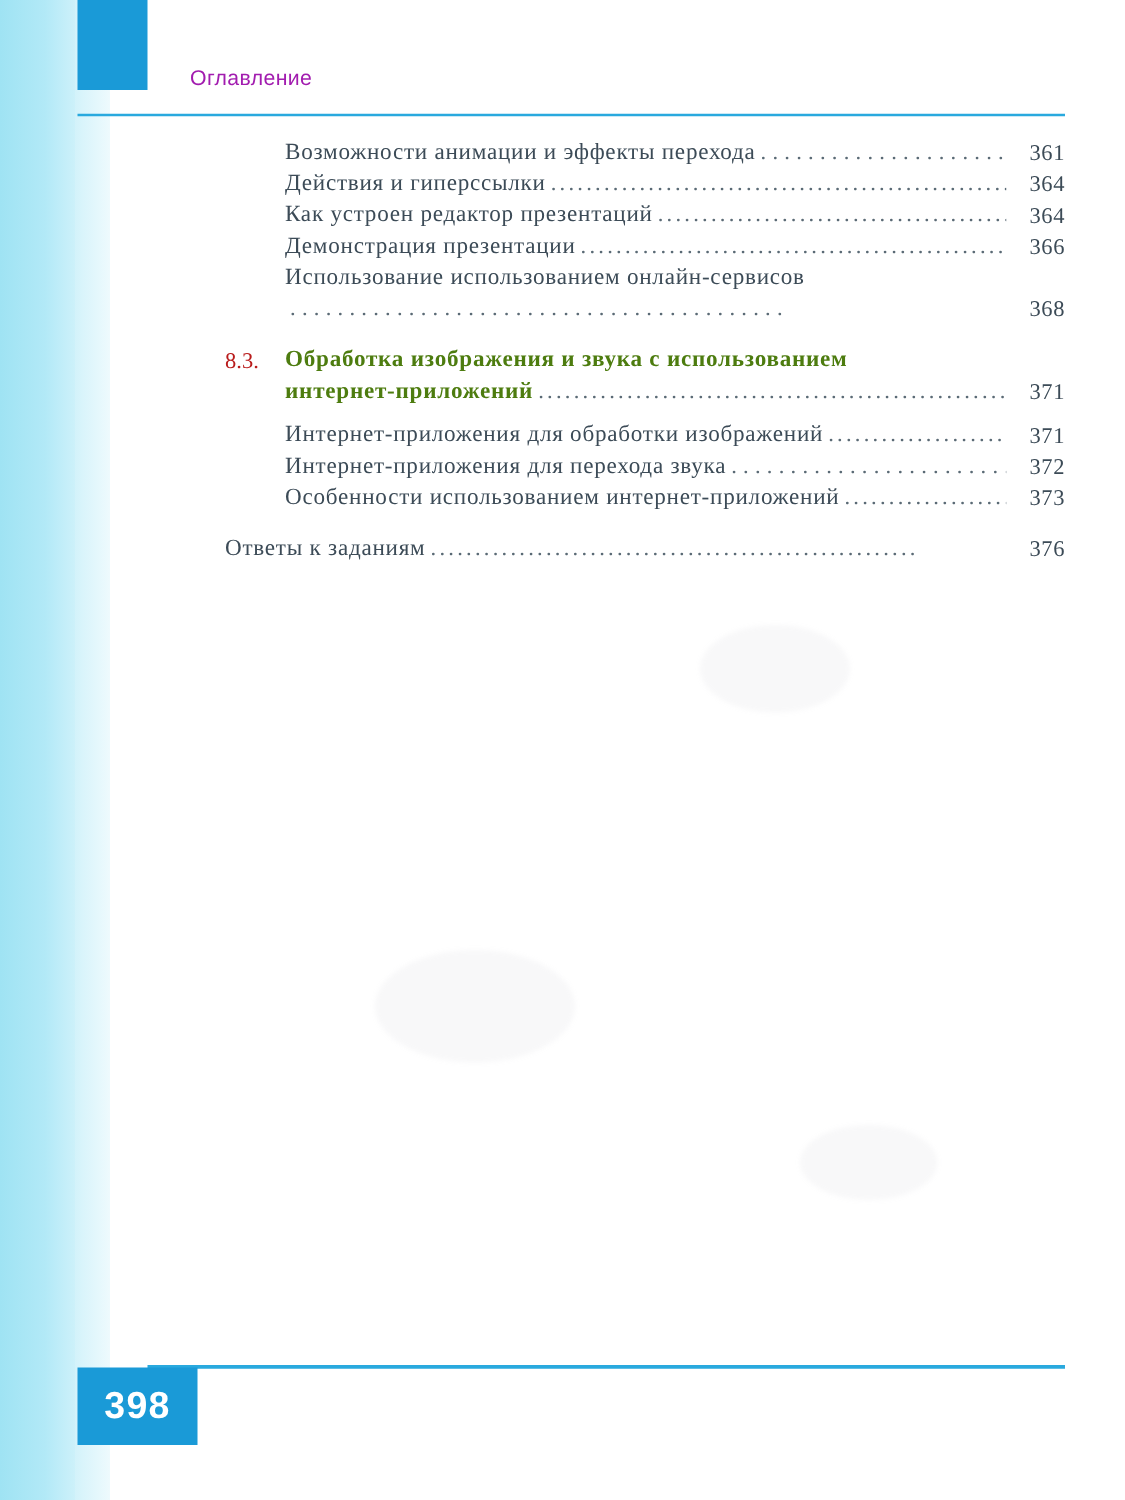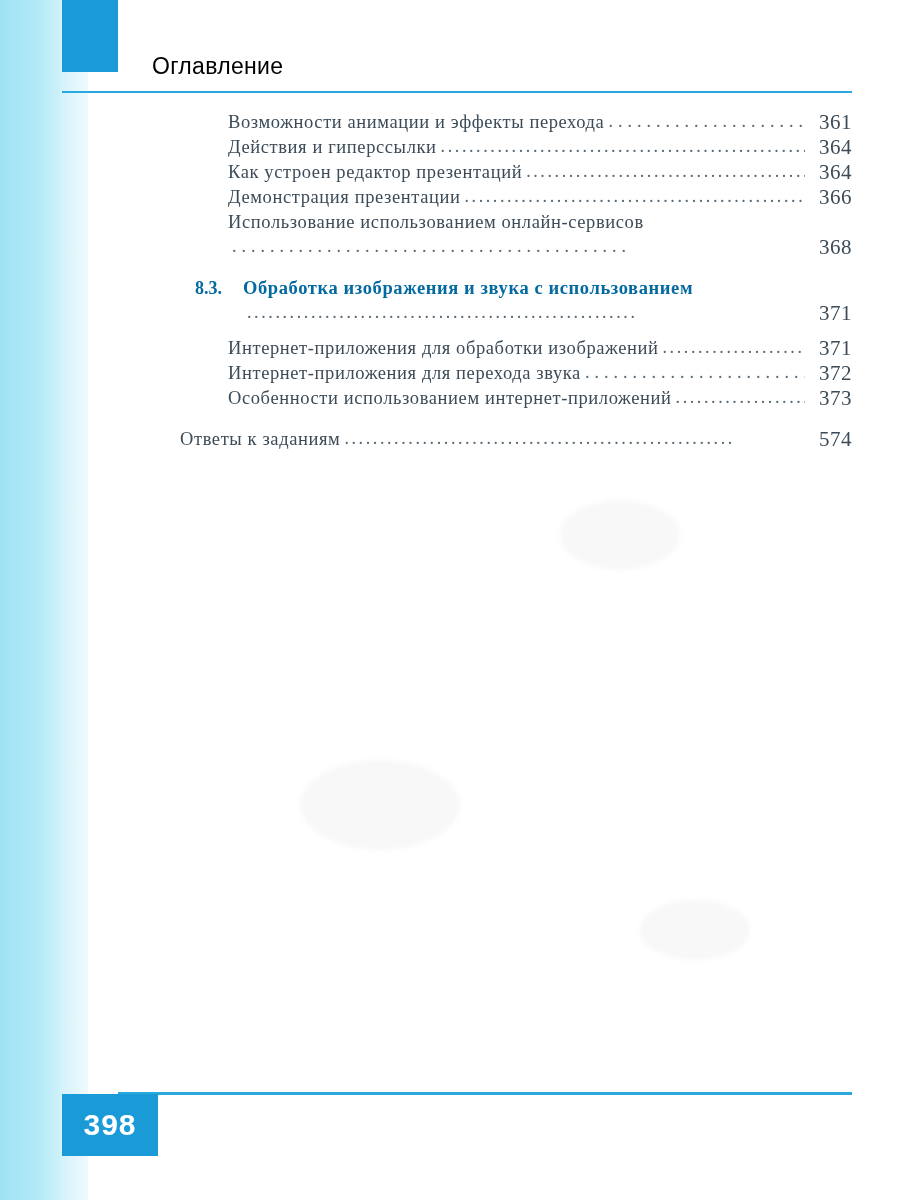--- a/index.html
+++ b/index.html
@@ -45,22 +45,22 @@
     width: 56px;
     height: 72px;
     background: #1a9ad7;
   }
   
   .header-title {
     position: absolute;
     left: 152px;
     top: 53px;
     font-family: "Liberation Sans", sans-serif;
-    font-size: 23px;
-    color: #000000;
+    font-size: 17px;
+    color: #a21caf;
     letter-spacing: 0.3px;
   }
   
   .header-rule {
     position: absolute;
     left: 62px;
     top: 91px;
     width: 790px;
     height: 2px;
     background: #29a9de;
@@ -79,52 +79,51 @@
     color: #3c4b57;
     line-height: 25px;
     letter-spacing: 0.6px;
   }
   .toc-row.indent {
     padding-left: 48px;
   }
   .toc-num {
     width: 48px;
     flex: 0 0 48px;
-    font-weight: bold;
-    color: #0369a1;
+    font-weight: normal;
+    color: #b91c1c;
     font-size: 18px;
     letter-spacing: 0;
-    margin-left: 15px;
   }
   .toc-label {
     white-space: nowrap;
   }
   .toc-label.bold {
     font-weight: bold;
-    color: #0369a1;
+    color: #4d7c0f;
   }
   .dots {
     flex: 1 1 auto;
     margin: 0 5px 0 4px;
     overflow: hidden;
     white-space: nowrap;
     color: #5a6a75;
     font-size: 18px;
     letter-spacing: 2.6px;
     position: relative;
     top: -1px;
   }
   .dots.spaced {
     letter-spacing: 5px;
   }
   .toc-page {
     flex: 0 0 auto;
     width: 42px;
     text-align: right;
-    font-size: 21px;
+    font-size: 18px;
     color: #3c4b57;
     letter-spacing: 0.5px;
   }
   .gap-sm { height: 10px; }
   .gap-md { height: 16px; }
   
   .footer-rule {
     position: absolute;
     left: 118px;
     top: 1092px;
@@ -211,20 +210,21 @@
     </div>
 
     <div class="gap-md"></div>
 
     <div class="toc-row">
       <span class="toc-num">8.3.</span>
       <span class="toc-label bold">Обработка изображения и звука с использованием</span>
     </div>
     <div class="toc-row">
       <span class="toc-num"></span>
+      <span class="toc-label bold">интернет-приложений</span>
       <span class="dots">.......................................................</span>
       <span class="toc-page">371</span>
     </div>
 
     <div class="gap-sm"></div>
 
     <div class="toc-row indent">
       <span class="toc-label">Интернет-приложения для обработки изображений</span>
       <span class="dots">............................</span>
       <span class="toc-page">371</span>
@@ -240,21 +240,21 @@
       <span class="toc-label">Особенности использованием интернет-приложений</span>
       <span class="dots">.....................................</span>
       <span class="toc-page">373</span>
     </div>
 
     <div class="gap-md"></div>
 
     <div class="toc-row">
       <span class="toc-label">Ответы к заданиям</span>
       <span class="dots">.......................................................</span>
-      <span class="toc-page">574</span>
+      <span class="toc-page">376</span>
     </div>
 
   </div>
 
   <div class="smudge" style="left:560px; top:500px; width:120px; height:70px;"></div>
   <div class="smudge" style="left:300px; top:760px; width:160px; height:90px;"></div>
   <div class="smudge" style="left:640px; top:900px; width:110px; height:60px;"></div>
 
   <div class="footer-rule"></div>
   <div class="footer-box"></div>

